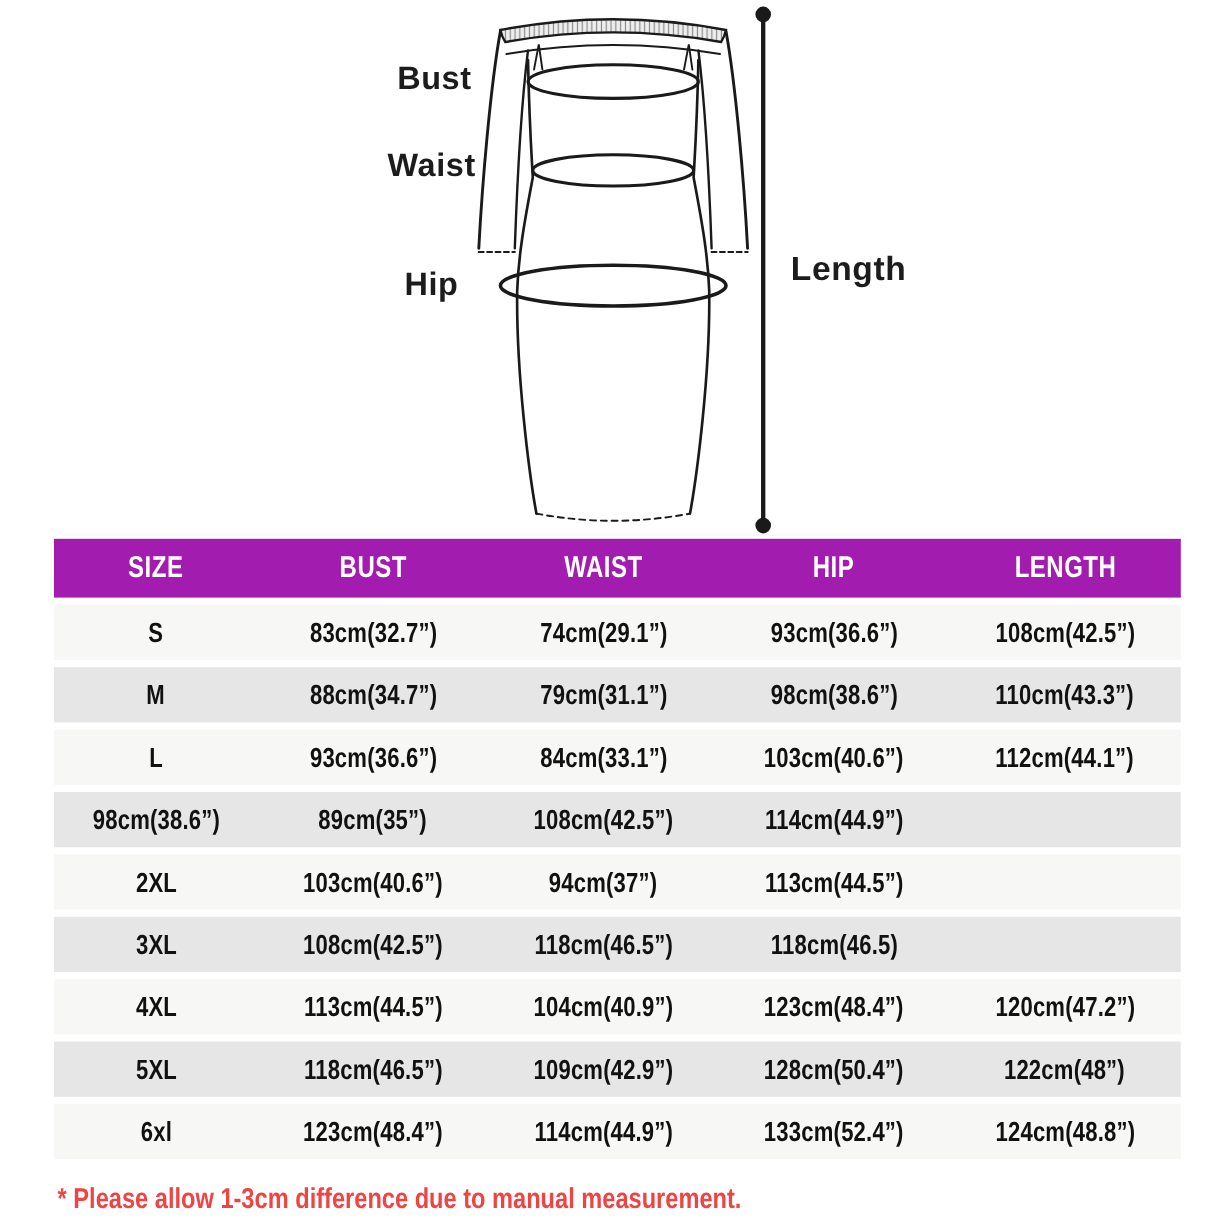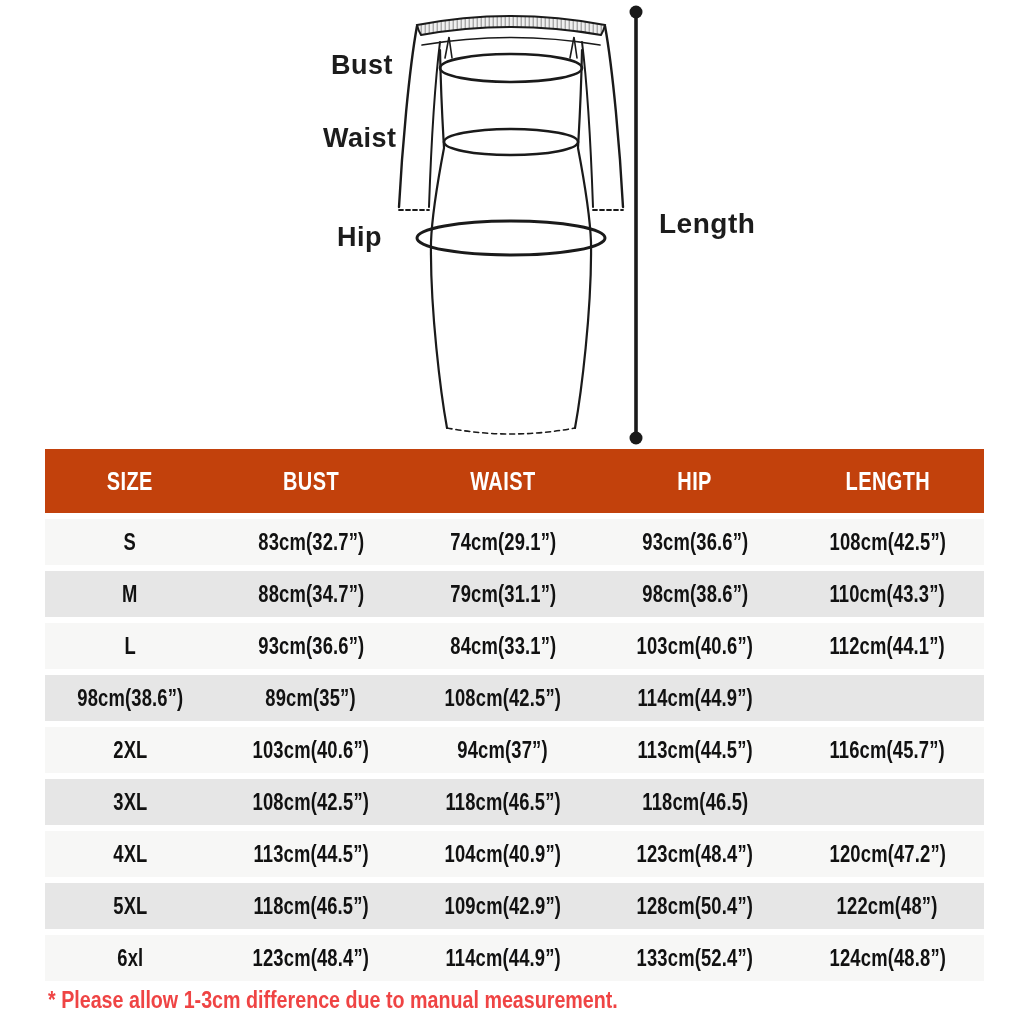--- a/index.html
+++ b/index.html
@@ -17,21 +17,21 @@
   .lbl-bust   { left:331px; top:50px;  }
   .lbl-waist  { left:323px; top:123px; }
   .lbl-hip    { left:337px; top:222px; }
   .lbl-length { left:659px; top:208px; font-size:28px; }
 
   
   .size-table { position:absolute; left:45px; top:449px; width:939px; }
   .tr, .thead {
     display:grid; grid-template-columns:170px 192px 192px 192px 193px;
   }
-  .thead { background:#c2410c; height:64px; }
+  .thead { background:#a21caf; height:49px; }
   .th, .td { display:flex; align-items:center; justify-content:center; overflow:visible; }
   .th .cond {
     color:#ffffff; font-weight:bold; font-size:25px; letter-spacing:0.5px;
   }
   .tr { height:46px; margin-top:6px; }
   .tr.row-light { background:#f7f7f6; }
   .tr.row-dark  { background:#e6e6e6; }
   .td .cond {
     color:#111111; font-weight:bold; font-size:23px; letter-spacing:0.2px;
   }
@@ -187,23 +187,20 @@
           </div>
         <div class="td">
             <span class="cond">103cm(40.6”)</span>
           </div>
         <div class="td">
             <span class="cond">94cm(37”)</span>
           </div>
         <div class="td">
             <span class="cond">113cm(44.5”)</span>
           </div>
-        <div class="td">
-            <span class="cond">116cm(45.7”)</span>
-          </div>
       </div>
         <div class="tr row-dark" style="">
         <div class="td">
             <span class="cond">3XL</span>
           </div>
         <div class="td">
             <span class="cond">108cm(42.5”)</span>
           </div>
         <div class="td">
             <span class="cond">118cm(46.5”)</span>

